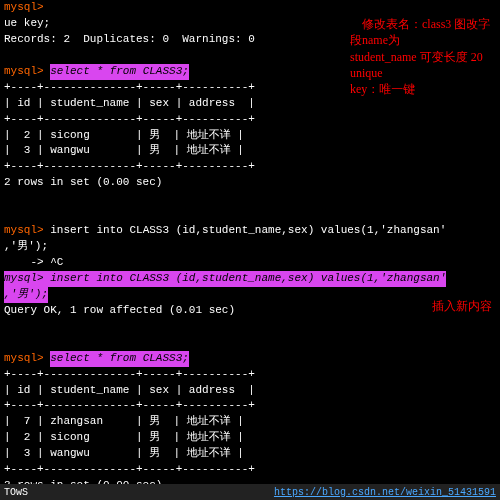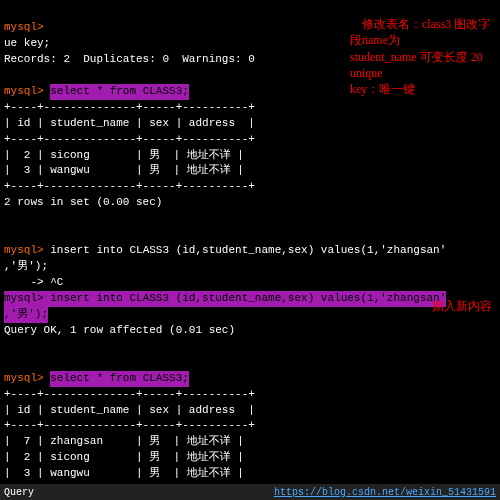--- a/index.html
+++ b/index.html
@@ -10,21 +10,21 @@
       font-family: 'Courier New', Courier, monospace;
       font-size: 11px;
       color: #f0f0f0;
       overflow: hidden;
       position: relative;
     }
     .terminal {
       width: 500px;
       height: 500px;
       background: #000000;
-      padding: 20px 4px;
+      padding: 0 4px;
       overflow: hidden;
       position: relative;
     }
     .line {
       line-height: 1.45;
       white-space: pre;
       display: flex;
       align-items: flex-start;
     }
     .prompt { color: #ff6600; }
@@ -55,21 +55,21 @@
     .annotation {
       position: absolute;
       right: 2px;
       color: #ff0000;
       font-size: 12px;
       white-space: pre-wrap;
       line-height: 1.35;
       width: 140px;
       font-family: Liberation Serif, serif;
     }
-    .sel { background: #a21caf; color: #000; }
+    .sel { background: #d946ef; color: #000; font-style: italic; }
   </style>
 </head>
 <body>
 
 <div class="terminal">
 
   <div class="line">
     <span class="prompt">mysql&gt;&nbsp;</span>
   </div>
 
@@ -141,16 +141,16 @@
   <div class="line"><span class="table-line">+----+--------------+-----+----------+</span></div>
   <div class="line"><span class="table-line">| id | student_name | sex | address  |</span></div>
   <div class="line"><span class="table-line">+----+--------------+-----+----------+</span></div>
   <div class="line"><span class="table-line">|  7 | zhangsan     | 男  | 地址不详 |</span></div>
   <div class="line"><span class="table-line">|  2 | sicong       | 男  | 地址不详 |</span></div>
   <div class="line"><span class="table-line">|  3 | wangwu       | 男  | 地址不详 |</span></div>
   <div class="line"><span class="table-line">+----+--------------+-----+----------+</span></div>
   <div class="line"><span class="ok">3 rows in set (0.00 sec)</span></div>
 
   <div class="bottom-bar">
-    <span class="bottom-bar-left">Query</span>
+    <span class="bottom-bar-left">TOwS</span>
     <span class="bottom-bar-right">https://blog.csdn.net/weixin_51431591</span>
   </div>
 </div>
 
 </body></html>

